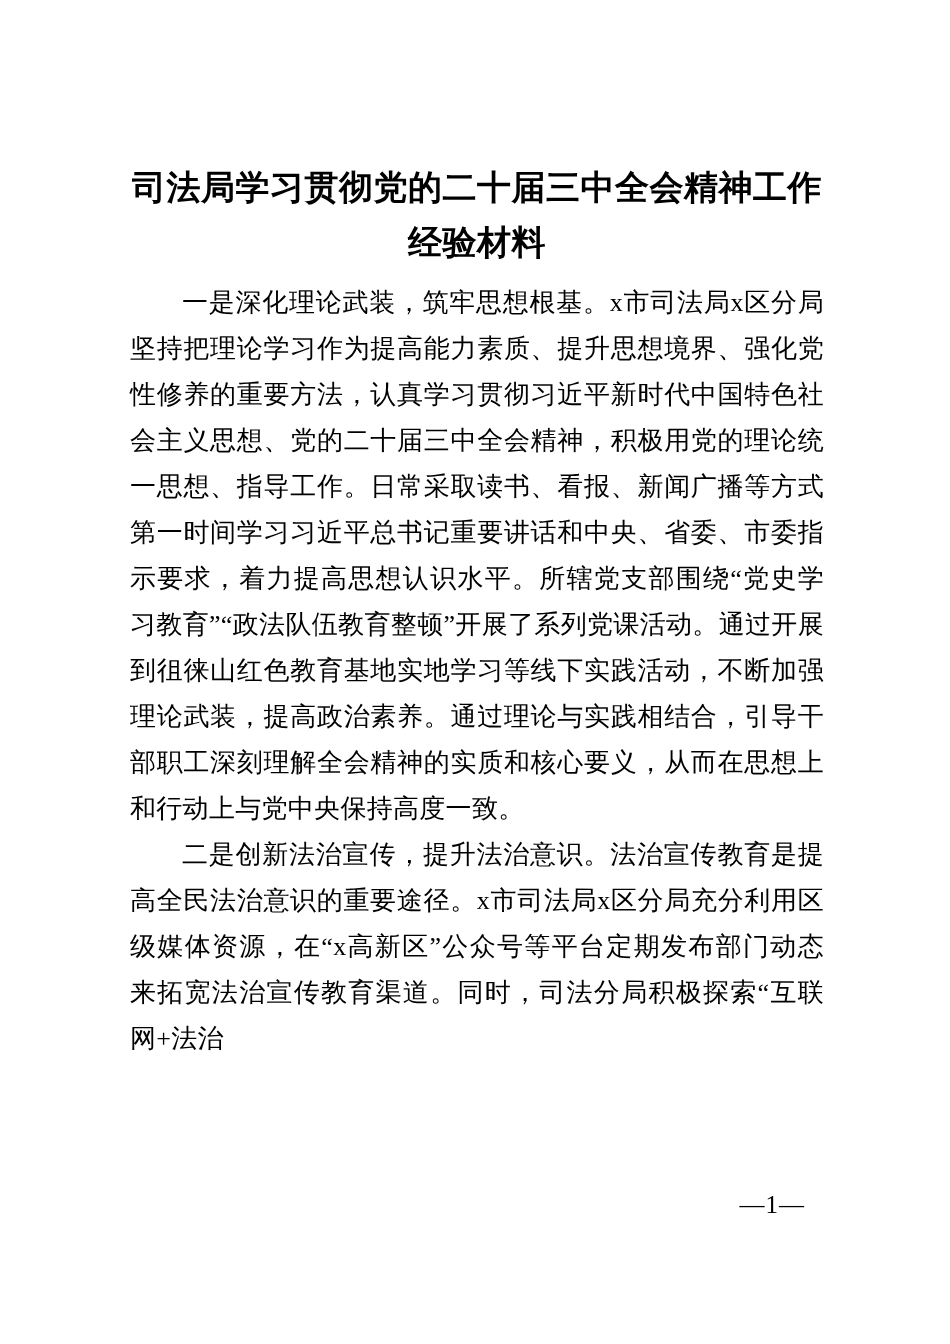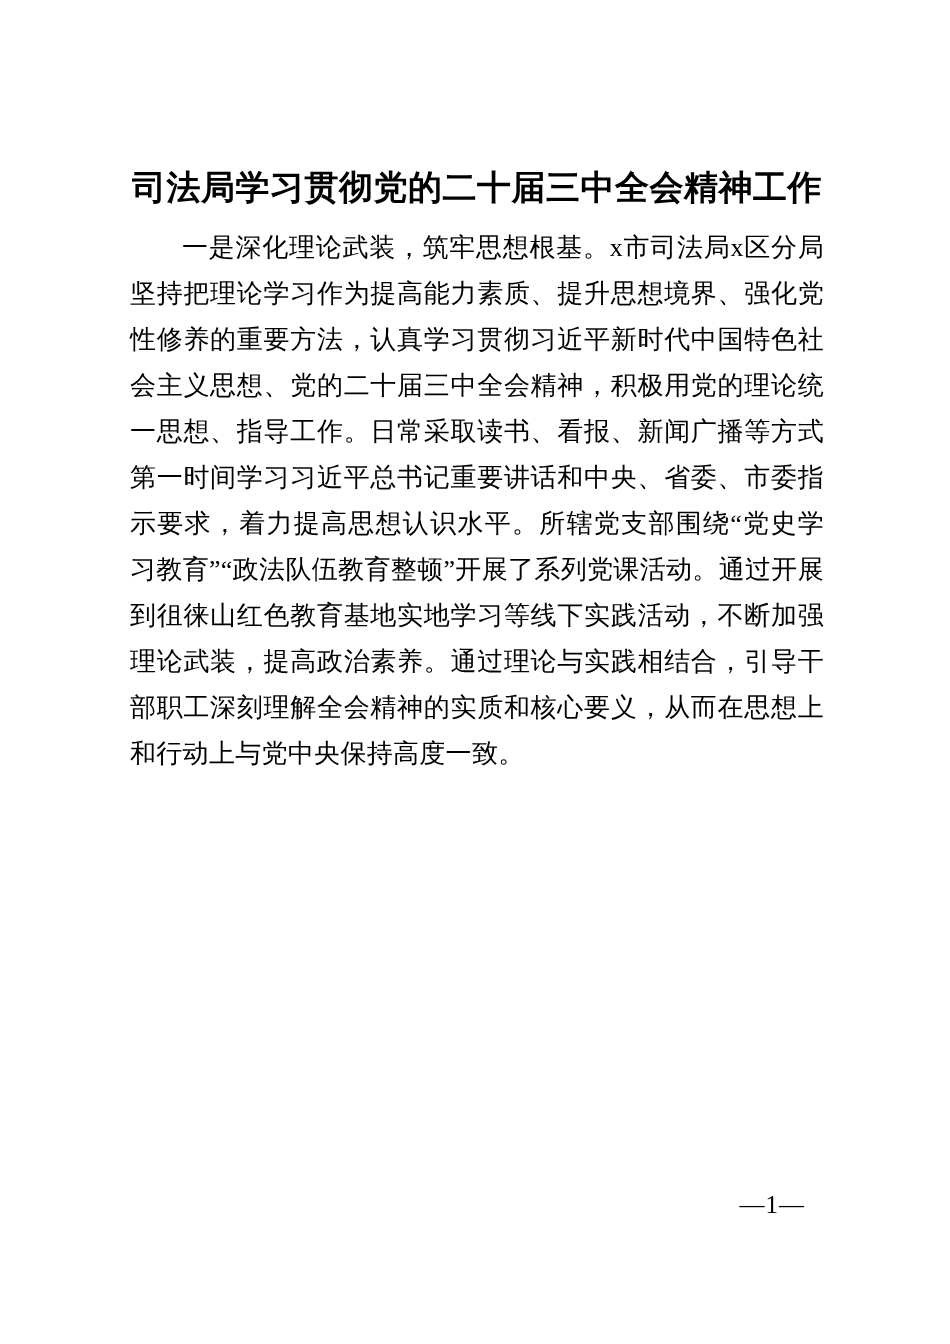--- a/index.html
+++ b/index.html
@@ -50,20 +50,22 @@
     line-height: 30px;
     letter-spacing: 1px;
   }
 </style>
 </head>
 <body>
 
 <div class="page">
   <h1 class="doc-title">
     <span class="title-line">司法局学习贯彻党的二十届三中全会精神工作</span>
+    <span class="title-line">经验材料</span>
   </h1>
 
   <div class="doc-body">
     <p>一是深化理论武装，筑牢思想根基。x市司法局x区分局坚持把理论学习作为提高能力素质、提升思想境界、强化党性修养的重要方法，认真学习贯彻习近平新时代中国特色社会主义思想、党的二十届三中全会精神，积极用党的理论统一思想、指导工作。日常采取读书、看报、新闻广播等方式第一时间学习习近平总书记重要讲话和中央、省委、市委指示要求，着力提高思想认识水平。所辖党支部围绕“党史学习教育”“政法队伍教育整顿”开展了系列党课活动。通过开展到徂徕山红色教育基地实地学习等线下实践活动，不断加强理论武装，提高政治素养。通过理论与实践相结合，引导干部职工深刻理解全会精神的实质和核心要义，从而在思想上和行动上与党中央保持高度一致。</p>
+    <p>二是创新法治宣传，提升法治意识。法治宣传教育是提高全民法治意识的重要途径。x市司法局x区分局充分利用区级媒体资源，在“x高新区”公众号等平台定期发布部门动态来拓宽法治宣传教育渠道。同时，司法分局积极探索“互联网+法治</p>
   </div>
 
   <div class="page-number">—1—</div>
 </div>
 
 </body></html>

